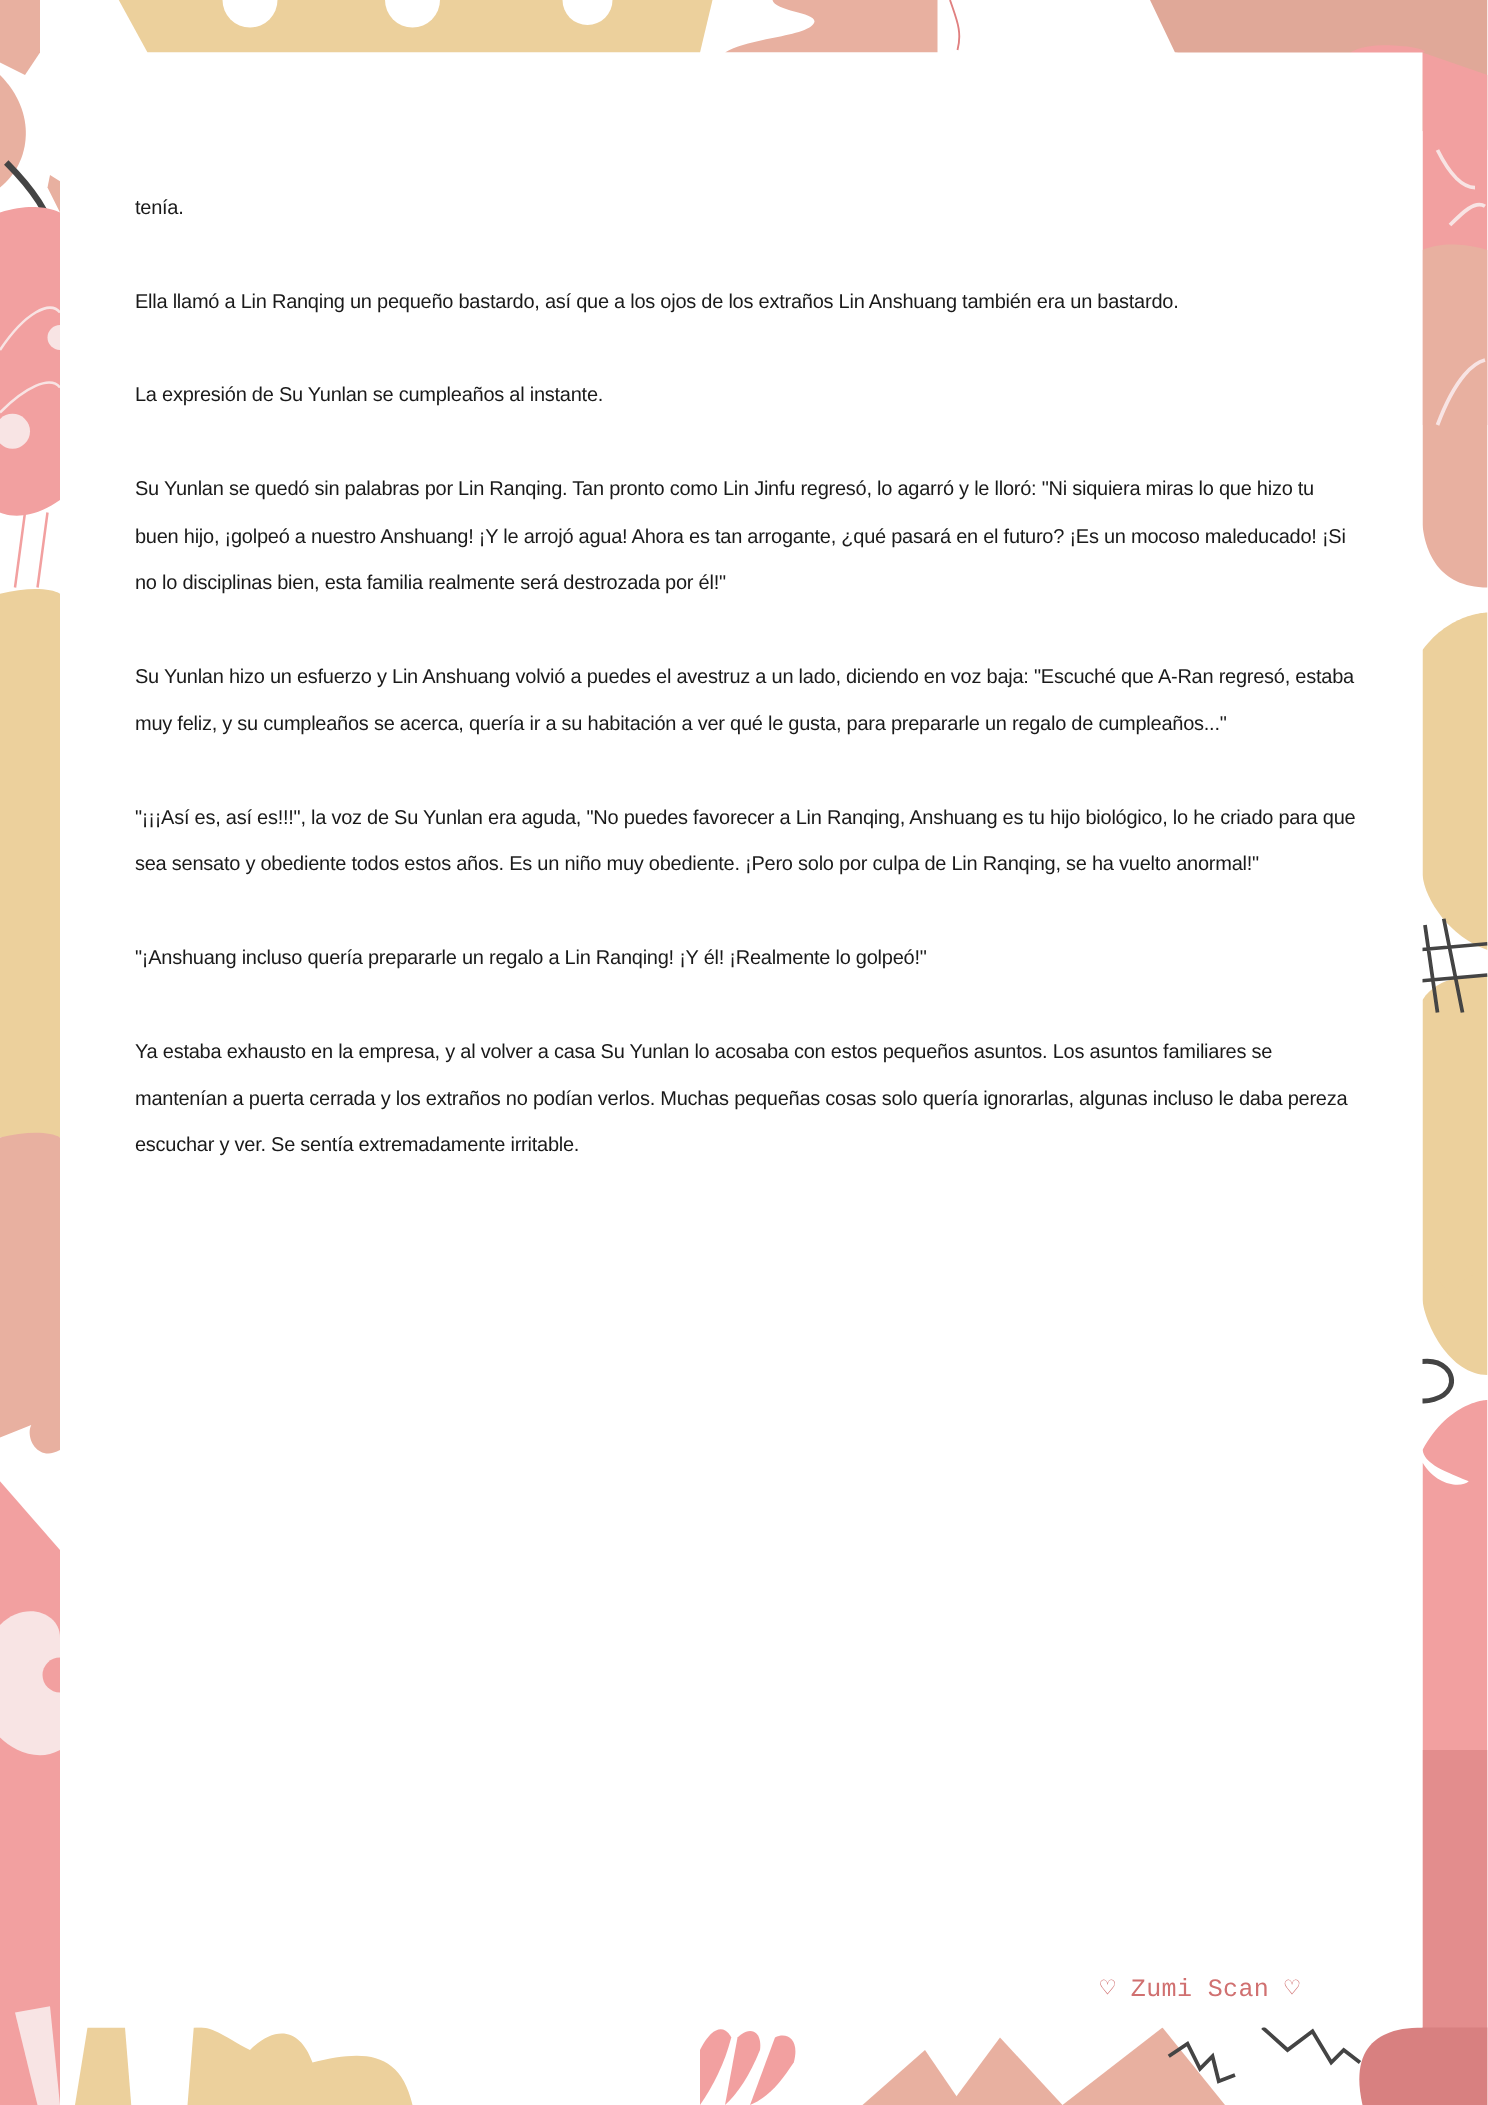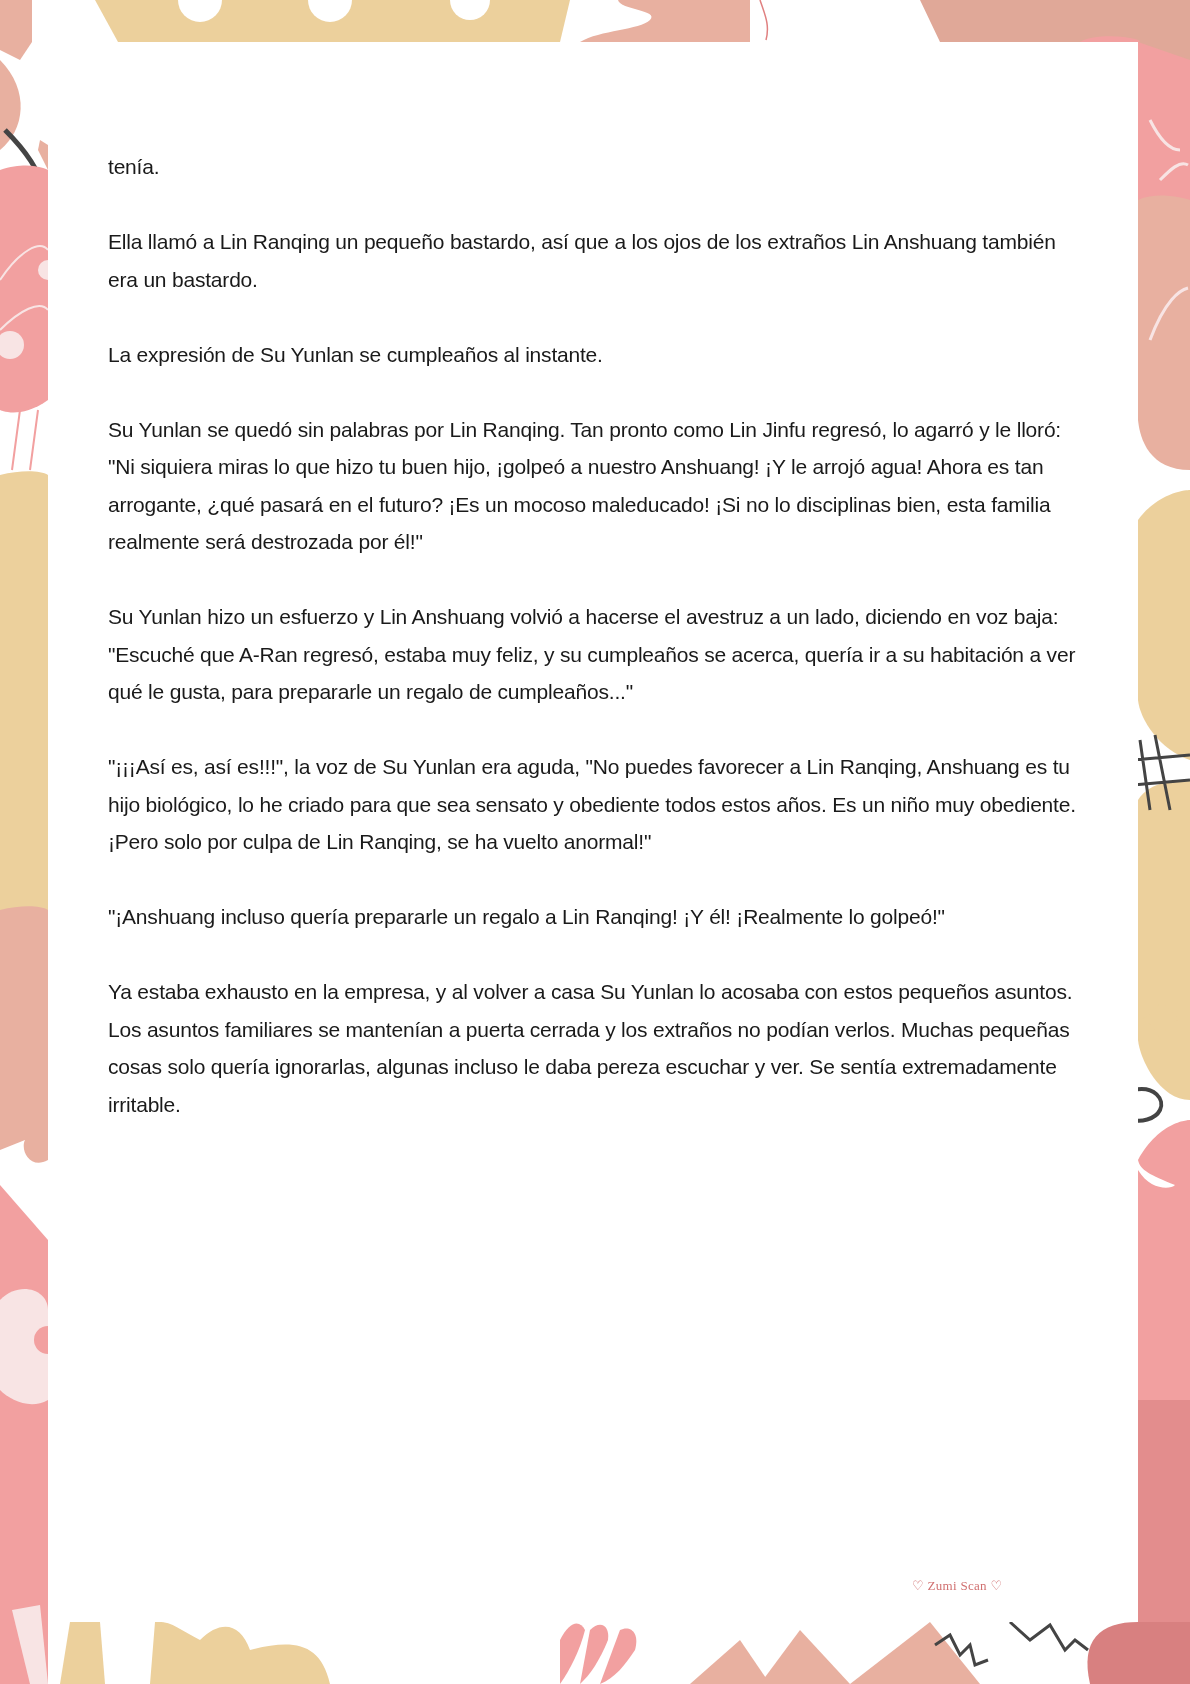--- a/index.html
+++ b/index.html
@@ -8,27 +8,27 @@
       background: #ffffff;
       font-family: "Liberation Sans", "DejaVu Sans", sans-serif;
     }
     .deco { position: absolute; }
     .page {
       position: absolute; left: 48px; top: 42px; width: 1090px; height: 1580px;
       background: #ffffff;
     }
     .content {
       position: absolute; left: 108px; top: 148px; width: 980px;
-      font-size: 21px; line-height: 37.5px; color: #1a1a1a;
+      font-size: 16px; line-height: 37.5px; color: #1a1a1a;
       letter-spacing: -0.2px;
     }
     .content p { margin: 0 0 37.5px 0; }
     .watermark {
-      position: absolute; left: 912px; top: 1578px;
-      font-family: Liberation Serif, serif; font-size: 13px;
+      position: absolute; left: 880px; top: 1578px;
+      font-family: Liberation Mono, monospace; font-size: 20px;
       color: #d07070; letter-spacing: 0.3px;
     }
   </style>
 </head>
 <body>
 
 <div class="deco" style="left:0;top:0;width:1190px;height:1684px;">
   <svg width="1190" height="1684" viewBox="0 0 1190 1684">
 
     <path d="M0 0 L32 0 L32 42 L20 60 L0 50 Z" fill="#e8b0a0"></path>
@@ -84,19 +84,19 @@
   </svg>
 </div>
 
 <div class="page"></div>
 
 <div class="content">
   <p>tenía.</p>
   <p>Ella llamó a Lin Ranqing un pequeño bastardo, así que a los ojos de los extraños Lin Anshuang también era un bastardo.</p>
   <p>La expresión de Su Yunlan se cumpleaños al instante.</p>
   <p>Su Yunlan se quedó sin palabras por Lin Ranqing. Tan pronto como Lin Jinfu regresó, lo agarró y le lloró: "Ni siquiera miras lo que hizo tu buen hijo, ¡golpeó a nuestro Anshuang! ¡Y le arrojó agua! Ahora es tan arrogante, ¿qué pasará en el futuro? ¡Es un mocoso maleducado! ¡Si no lo disciplinas bien, esta familia realmente será destrozada por él!"</p>
-  <p>Su Yunlan hizo un esfuerzo y Lin Anshuang volvió a hacerse el avestruz a un lado, diciendo en voz baja: "Escuché que A-Ran regresó, estaba muy feliz, y su cumpleaños se acerca, quería ir a su habitación a ver qué le gusta, para prepararle un regalo de cumpleaños..."</p>
+  <p>Su Yunlan hizo un esfuerzo y Lin Anshuang volvió a puedes el avestruz a un lado, diciendo en voz baja: "Escuché que A-Ran regresó, estaba muy feliz, y su cumpleaños se acerca, quería ir a su habitación a ver qué le gusta, para prepararle un regalo de cumpleaños..."</p>
   <p>"¡¡¡Así es, así es!!!", la voz de Su Yunlan era aguda, "No puedes favorecer a Lin Ranqing, Anshuang es tu hijo biológico, lo he criado para que sea sensato y obediente todos estos años. Es un niño muy obediente. ¡Pero solo por culpa de Lin Ranqing, se ha vuelto anormal!"</p>
   <p>"¡Anshuang incluso quería prepararle un regalo a Lin Ranqing! ¡Y él! ¡Realmente lo golpeó!"</p>
   <p>Ya estaba exhausto en la empresa, y al volver a casa Su Yunlan lo acosaba con estos pequeños asuntos. Los asuntos familiares se mantenían a puerta cerrada y los extraños no podían verlos. Muchas pequeñas cosas solo quería ignorarlas, algunas incluso le daba pereza escuchar y ver. Se sentía extremadamente irritable.</p>
 </div>
 
 <div class="watermark">♡ Zumi Scan ♡</div>
 
 </body></html>

